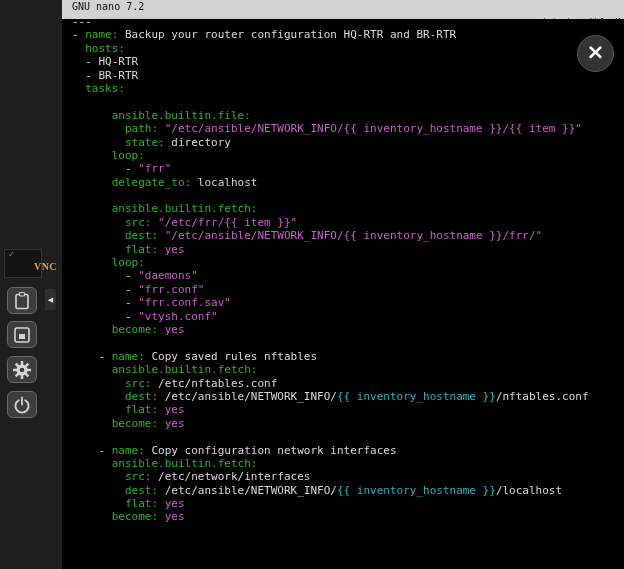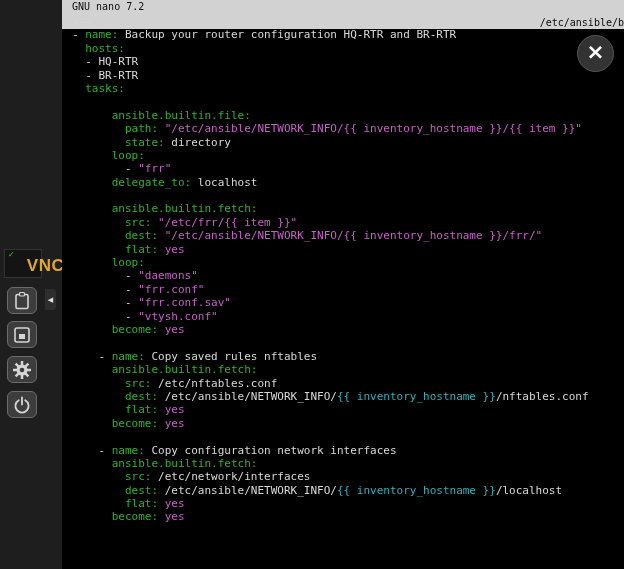--- a/index.html
+++ b/index.html
@@ -12,21 +12,21 @@
 
   
   .terminal {
     position: absolute;
     left: 62px; top: 0; right: 0; bottom: 0;
     background: #000;
   }
   .titlebar {
     position: absolute;
     left: 0; top: 0; right: 0;
-    height: 29px;
+    height: 19px;
     background: var(--titlebarBg);
     color: #0a0a0a;
     font-size: 10px;
     line-height: 13px;
     overflow: hidden;
     white-space: nowrap;
   }
   .tb-app { padding-left: 10px; }
   .tb-file { position: absolute; right: 0; top: 16px; }
   .lines {
@@ -51,23 +51,23 @@
     background: #141414;
     border: 1px solid #333;
     display: flex; align-items: center; justify-content: center;
   }
   .logo-check {
     position: absolute; left: 3px; top: 1px;
     color: #58c322; font-size: 8px; line-height: 8px;
     font-family: "DejaVu Sans", sans-serif;
   }
   .logo-text {
-    color: #e3a72f; font-weight: bold; font-size: 17px;
+    color: #e3a72f; font-weight: bold; font-size: 10px;
     letter-spacing: 0.5px; margin-top: 5px;
-    font-family: Liberation Sans, sans-serif;
+    font-family: Liberation Serif, serif;
     margin-left: 45px;
   }
   .vbtn {
     position: absolute;
     left: 7px;
     width: 30px; height: 27px;
     background: #3d3d3d;
     border: 1px solid #6b6b6b;
     border-radius: 6px;
     display: flex; align-items: center; justify-content: center;

